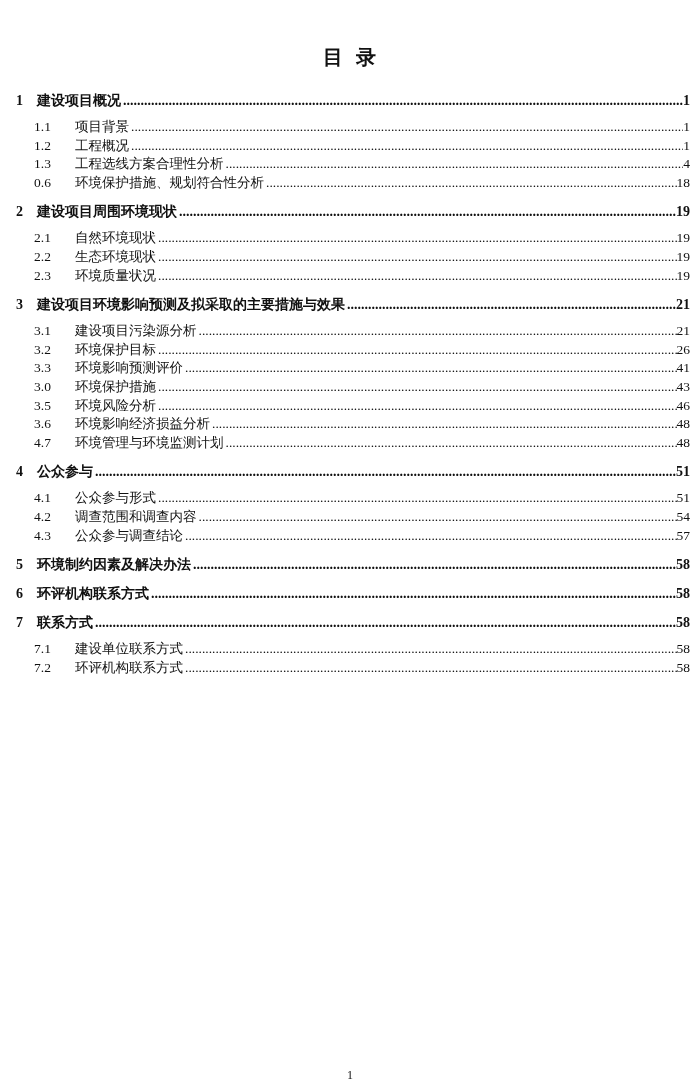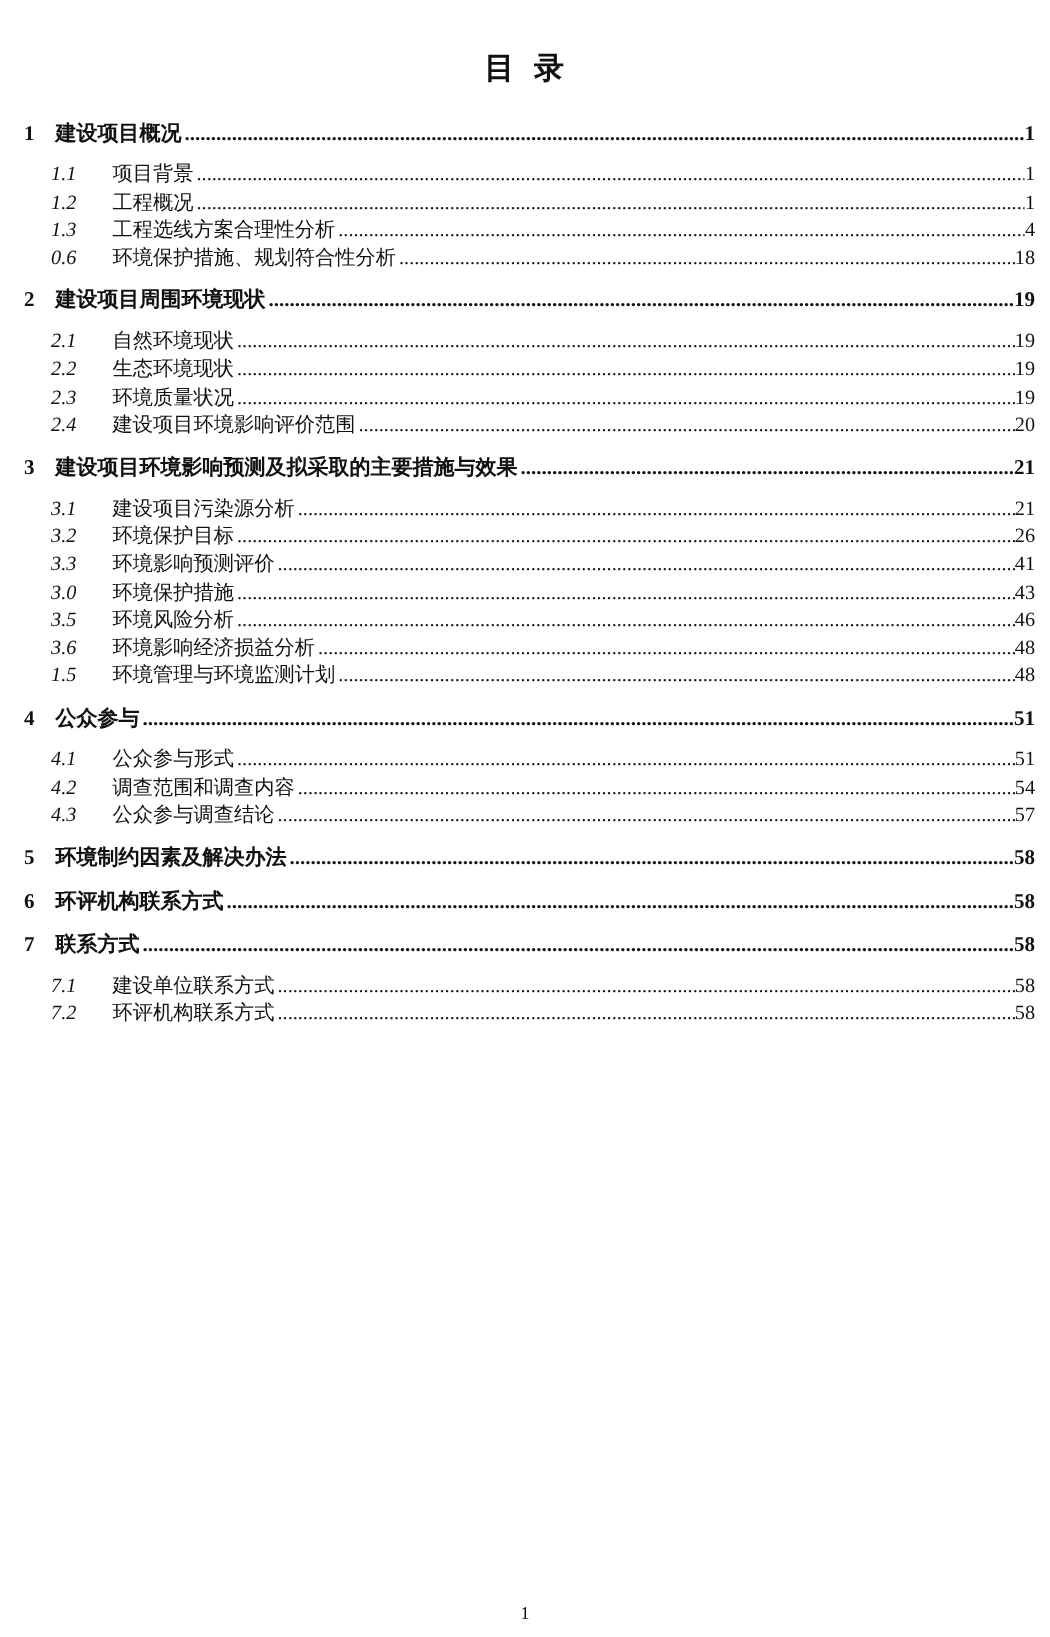--- a/index.html
+++ b/index.html
@@ -9,21 +9,21 @@
   }
   body {
     width: 700px;
     height: 1091px;
     position: relative;
     font-family: "Liberation Serif", "DejaVu Serif", serif;
     color: #111111;
     overflow: hidden;
   }
   .page-title {
-    padding-top: 33px;
+    padding-top: 44px;
     height: 26px;
     line-height: 26px;
     text-align: center;
     font-size: 20px;
     font-weight: bold;
     letter-spacing: 1px;
     white-space: pre;
   }
   .toc {
     margin-left: 16px;
@@ -43,21 +43,21 @@
   .toc-row.level-2 {
     font-weight: normal;
     font-size: 13.5px;
     line-height: 18.6px;
   }
   .toc-row .num {
     flex: 0 0 auto;
     white-space: nowrap;
   }
   .toc-row.level-1 .num { width: 21px; }
-  .toc-row.level-2 .num { width: 41px; margin-left: 18px; font-style: italic; }
+  .toc-row.level-2 .num { width: 41px; margin-left: 18px; }
   .toc-row .entry-title {
     flex: 0 0 auto;
     white-space: nowrap;
     font-family: Liberation Serif, serif;
   }
   .toc-row .dots {
     flex: 1 1 auto;
     overflow: hidden;
     white-space: nowrap;
     margin-left: 2px;
@@ -132,26 +132,20 @@
     <span class="entry-title">生态环境现状</span>
     <span class="dots"></span>
     <span class="pagenum">19</span>
   </div>
     <div class="toc-row level-2">
     <span class="num">2.3</span>
     <span class="entry-title">环境质量状况</span>
     <span class="dots"></span>
     <span class="pagenum">19</span>
   </div>
-    <div class="toc-row level-2">
-    <span class="num">2.4</span>
-    <span class="entry-title">建设项目环境影响评价范围</span>
-    <span class="dots"></span>
-    <span class="pagenum">20</span>
-  </div>
     <div class="toc-row level-1">
     <span class="num">3</span>
     <span class="entry-title">建设项目环境影响预测及拟采取的主要措施与效果</span>
     <span class="dots"></span>
     <span class="pagenum">21</span>
   </div>
     <div class="toc-row level-2">
     <span class="num">3.1</span>
     <span class="entry-title">建设项目污染源分析</span>
     <span class="dots"></span>
@@ -181,21 +175,21 @@
     <span class="dots"></span>
     <span class="pagenum">46</span>
   </div>
     <div class="toc-row level-2">
     <span class="num">3.6</span>
     <span class="entry-title">环境影响经济损益分析</span>
     <span class="dots"></span>
     <span class="pagenum">48</span>
   </div>
     <div class="toc-row level-2">
-    <span class="num">1.5</span>
+    <span class="num">4.7</span>
     <span class="entry-title">环境管理与环境监测计划</span>
     <span class="dots"></span>
     <span class="pagenum">48</span>
   </div>
     <div class="toc-row level-1">
     <span class="num">4</span>
     <span class="entry-title">公众参与</span>
     <span class="dots"></span>
     <span class="pagenum">51</span>
   </div>

